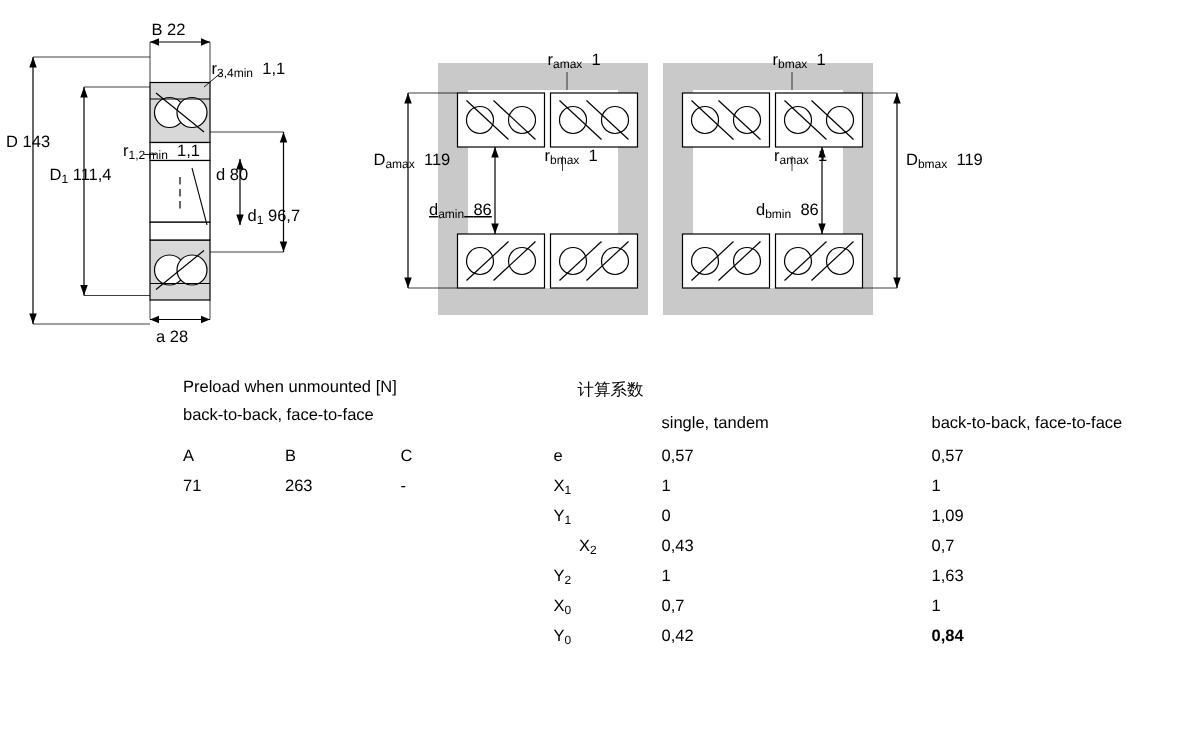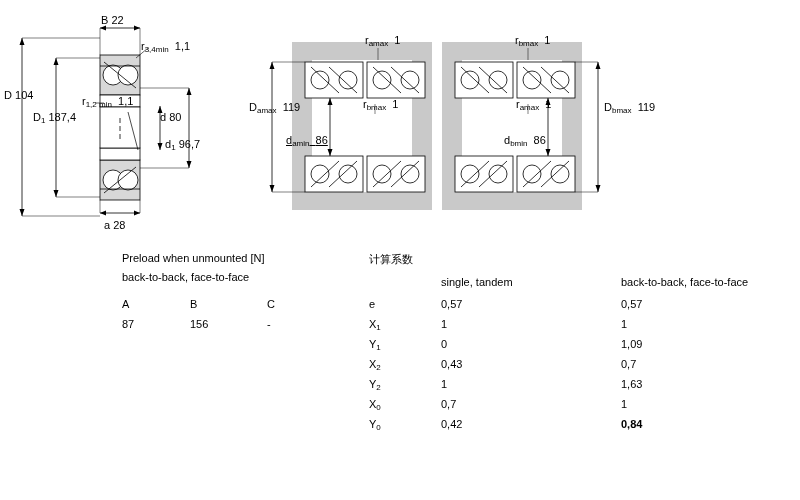--- a/index.html
+++ b/index.html
@@ -186,32 +186,32 @@
 
   <div class="lbl" style="left:101px; top:14px;">
     <span>B</span>&nbsp;<span>22</span>
   </div>
 
   <div class="lbl" style="left:141px; top:40px;">
     <span>r</span><span class="sub">3,4min</span>&nbsp;&nbsp;<span>1,1</span>
   </div>
 
   <div class="lbl" style="left:4px; top:89px;">
-    <span>D</span>&nbsp;<span>104</span>
+    <span>D</span>&nbsp;<span>143</span>
   </div>
 
   <div class="lbl" style="left:33px; top:111px;">
-    <span>D</span><span class="sub">1</span>&nbsp;<span>187,4</span>
+    <span>D</span><span class="sub">1</span>&nbsp;<span>111,4</span>
   </div>
 
   <div class="lbl" style="left:82px; top:95px;">
     <span>r</span><span class="sub">1,2 min</span>&nbsp;&nbsp;<span>1,1</span>
   </div>
 
-  <div class="lbl" style="left:160px; top:111px;">
+  <div class="lbl" style="left:144px; top:111px;">
     <span>d</span>&nbsp;<span>80</span>
   </div>
 
   <div class="lbl" style="left:165px; top:138px;">
     <span>d</span><span class="sub">1</span>&nbsp;<span>96,7</span>
   </div>
 
   <div class="lbl" style="left:104px; top:219px;">
     <span>a</span>&nbsp;<span>28</span>
   </div>
@@ -247,43 +247,43 @@
   <div class="lbl" style="left:504px; top:134px;">
     <span>d</span><span class="sub">bmin</span>&nbsp;&nbsp;<span>86</span>
   </div>
 
   <div class="tbl" style="left:100px; top:252px; width:220px;">
     <div class="row" style="left:0; top:0;">Preload when unmounted [N]</div>
     <div class="row" style="left:0; top:19px;">back-to-back, face-to-face</div>
     <div class="row" style="left:0; top:46px;">A</div>
     <div class="row" style="left:68px; top:46px;">B</div>
     <div class="row" style="left:145px; top:46px;">C</div>
-    <div class="row" style="left:0; top:66px;">87</div>
-    <div class="row" style="left:68px; top:66px;">156</div>
+    <div class="row" style="left:0; top:66px;">71</div>
+    <div class="row" style="left:68px; top:66px;">263</div>
     <div class="row" style="left:145px; top:66px;">-</div>
   </div>
 
   <div class="tbl" style="left:347px; top:252px; width:420px;">
-    <div class="row" style="left:0; top:0;">计算系数</div>
+    <div class="row" style="left:16px; top:0;">计算系数</div>
     <div class="row" style="left:72px; top:24px;">single, tandem</div>
     <div class="row" style="left:252px; top:24px;">back-to-back, face-to-face</div>
 
     <div class="row" style="left:0; top:46px;"><span>e</span><span class="sub"></span></div>
     <div class="row" style="left:72px; top:46px;">0,57</div>
     <div class="row" style="left:252px; top:46px;">0,57</div>
 
     <div class="row" style="left:0; top:66px;"><span>X</span><span class="sub">1</span></div>
     <div class="row" style="left:72px; top:66px;">1</div>
     <div class="row" style="left:252px; top:66px;">1</div>
 
     <div class="row" style="left:0; top:86px;"><span>Y</span><span class="sub">1</span></div>
     <div class="row" style="left:72px; top:86px;">0</div>
     <div class="row" style="left:252px; top:86px;">1,09</div>
 
-    <div class="row" style="left:0; top:106px;text-align:right;"><span>X</span><span class="sub">2</span></div>
+    <div class="row" style="left:17px; top:106px;text-align:right;"><span>X</span><span class="sub">2</span></div>
     <div class="row" style="left:72px; top:106px;">0,43</div>
     <div class="row" style="left:252px; top:106px;">0,7</div>
 
     <div class="row" style="left:0; top:126px;"><span>Y</span><span class="sub">2</span></div>
     <div class="row" style="left:72px; top:126px;">1</div>
     <div class="row" style="left:252px; top:126px;text-align:right;">1,63</div>
 
     <div class="row" style="left:0; top:146px;"><span>X</span><span class="sub">0</span></div>
     <div class="row" style="left:72px; top:146px;">0,7</div>
     <div class="row" style="left:252px; top:146px;">1</div>

